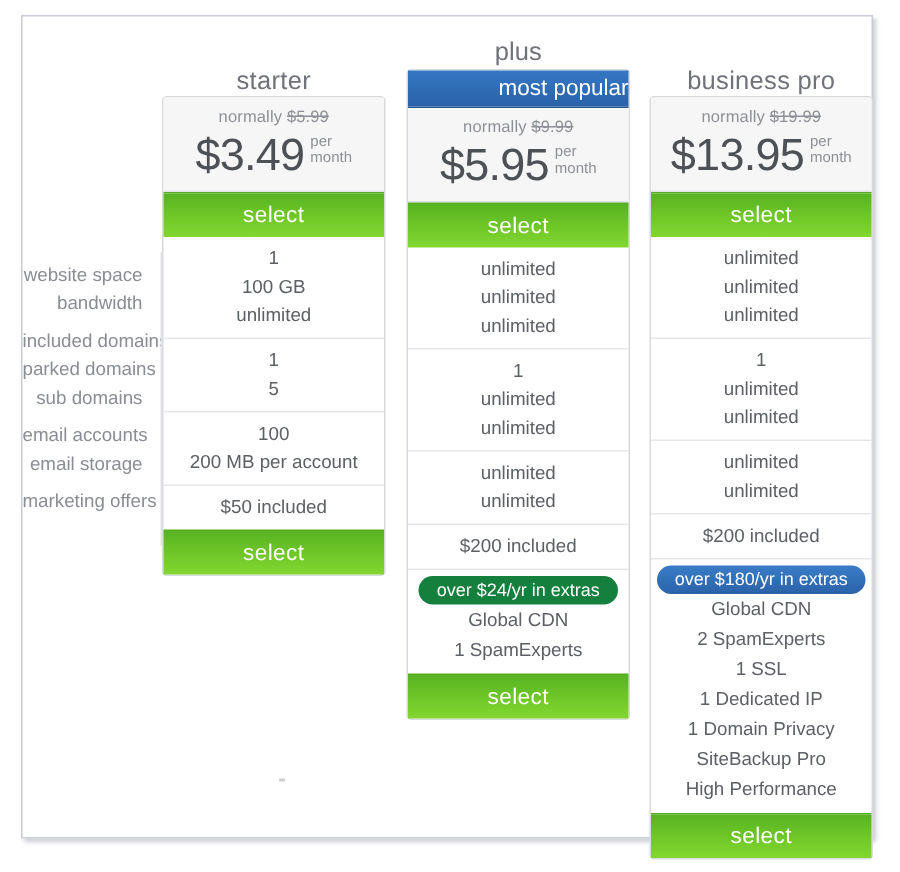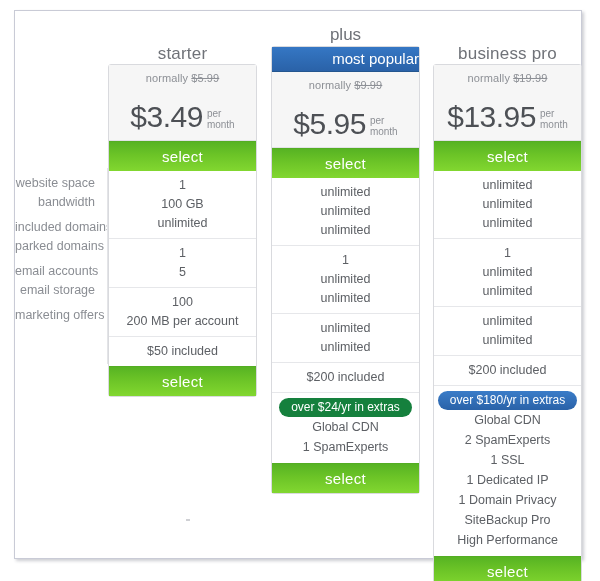--- a/index.html
+++ b/index.html
@@ -86,23 +86,22 @@
   }
   .normally {
     font-size: 11px;
     color: #8d9096;
     line-height: 13px;
     letter-spacing: .1px;
   }
   .normally .old { text-decoration: line-through; }
   .price-line {
     display: flex;
-    align-items: flex-end;
     justify-content: center;
-    margin-top: 17px;
+    margin-top: 4px;
   }
   .price-amount {
     font-size: 30px;
     line-height: 30px;
     color: #4d5055;
     font-weight: 400;
     letter-spacing: -0.5px;
   }
   .price-per {
     font-size: 10px;
@@ -219,20 +218,21 @@
   <div id="labels" style="position: absolute; top: 157px;">
       <div class="lgroup">
         <div class="lgap"></div>
         <div class="label-row">website space</div>
         <div class="label-row">bandwidth</div>
       </div>
       <div class="lgroup">
         <div class="lgap"></div>
         <div class="label-row">included domains</div>
         <div class="label-row">parked domains</div>
+        <div class="label-row">sub domains</div>
       </div>
       <div class="lgroup">
         <div class="lgap"></div>
         <div class="label-row">email accounts</div>
         <div class="label-row">email storage</div>
       </div>
       <div class="lgroup">
         <div class="lgap"></div>
         <div class="label-row">marketing offers</div>
       </div>

